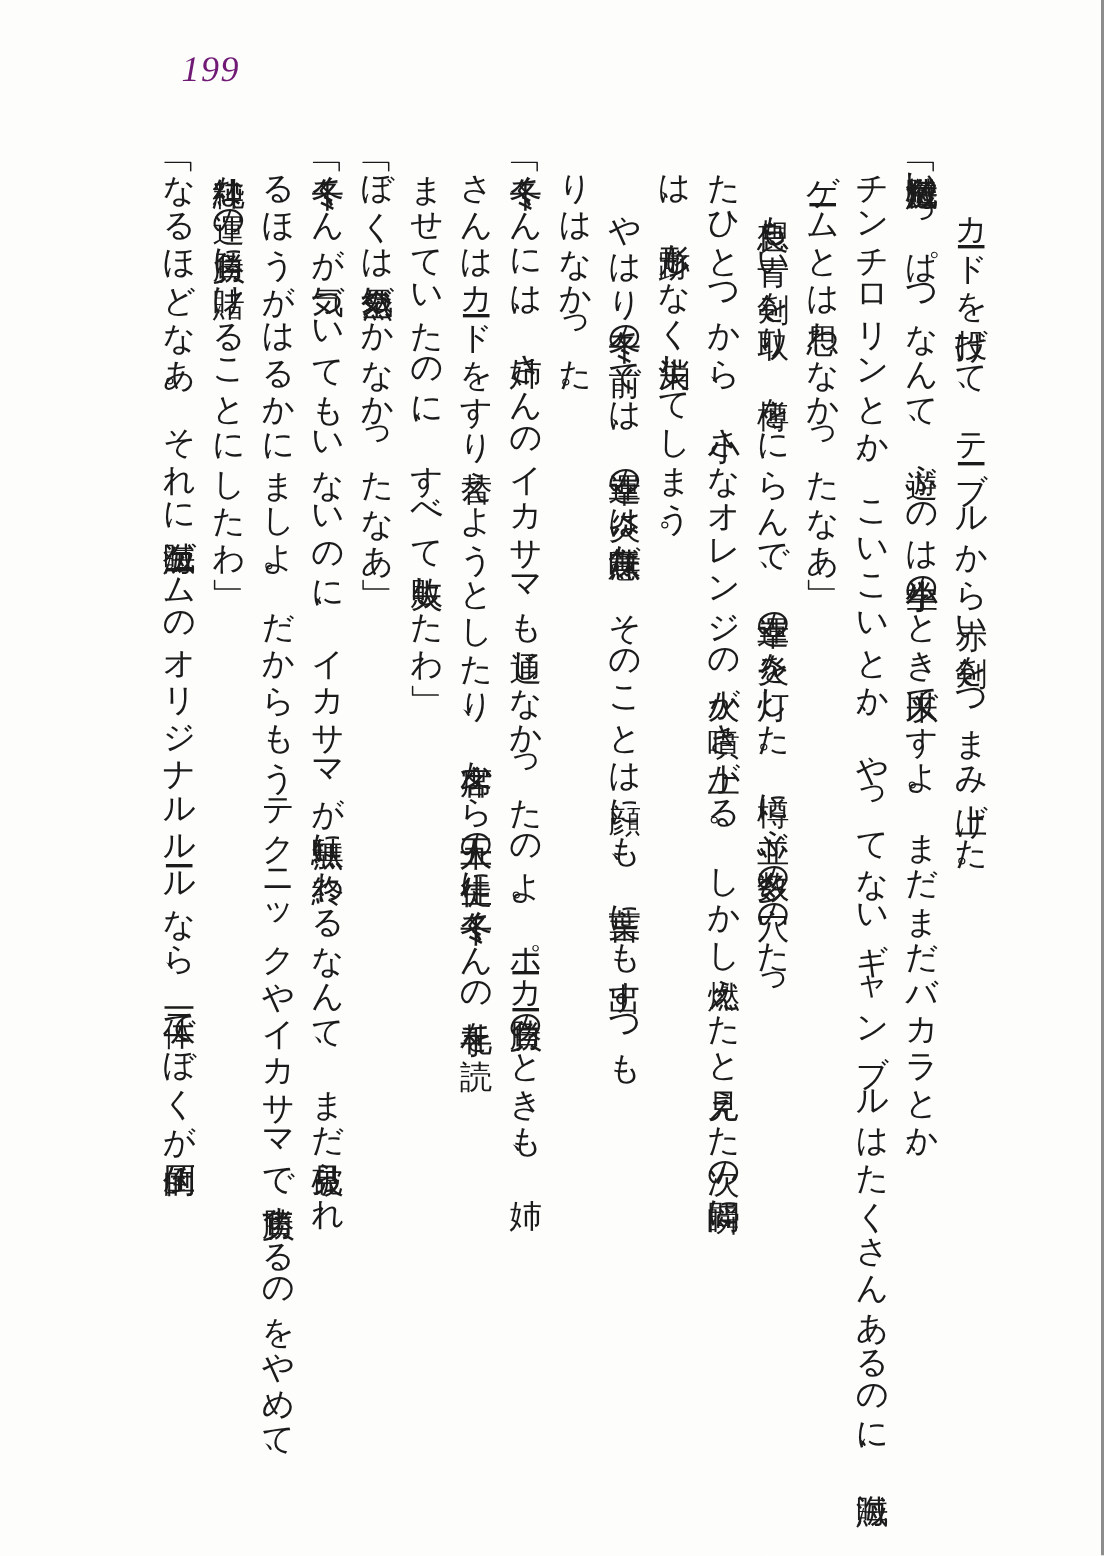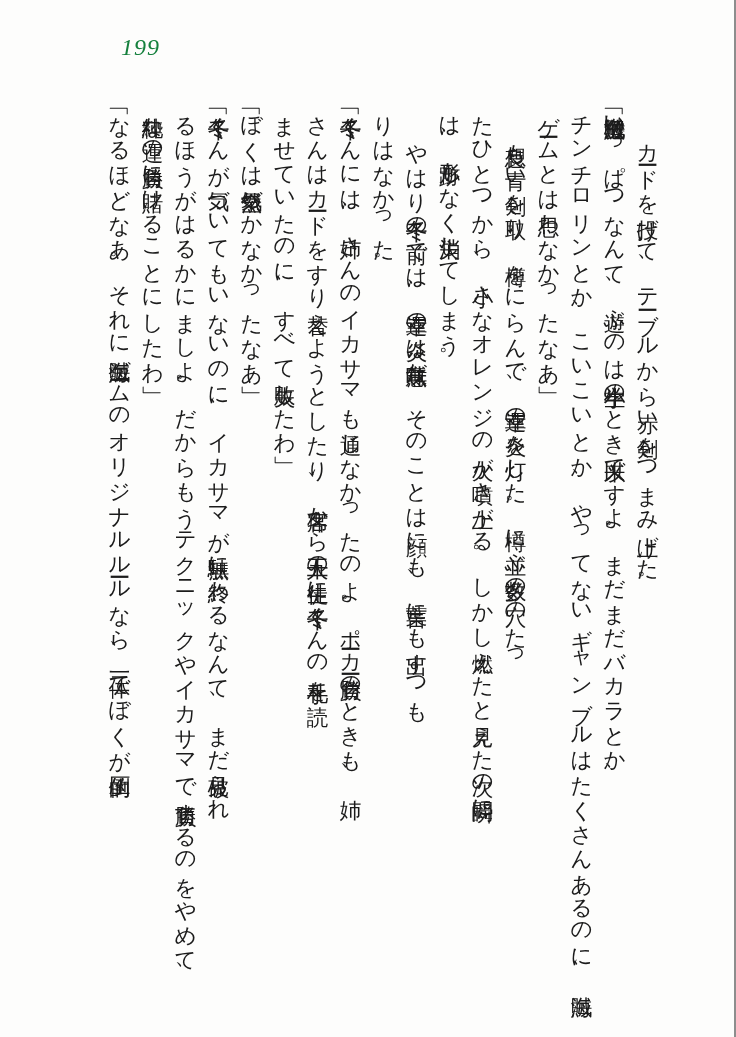--- a/index.html
+++ b/index.html
@@ -15,21 +15,21 @@
     font-family: "Liberation Serif", "DejaVu Serif", serif;
     color: #1b1b1b;
   }
   .folio {
     position: absolute;
     top: 34px;
     left: 121px;
     font-size: 24px;
     font-style: italic;
     letter-spacing: 1px;
-    color: #15803d;
+    color: #701a75;
   }
   .text-block {
     position: absolute;
     top: 101px;
     right: 73px;
     width: 563px;
     height: 845px;
     writing-mode: vertical-rl;
     text-orientation: mixed;
     font-size: 21.6px;

